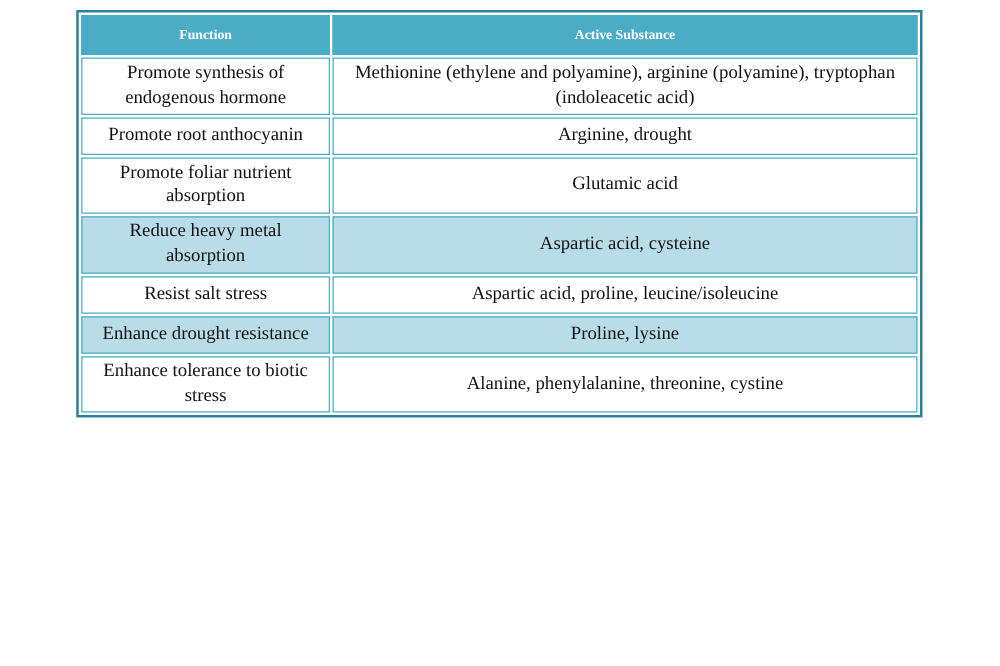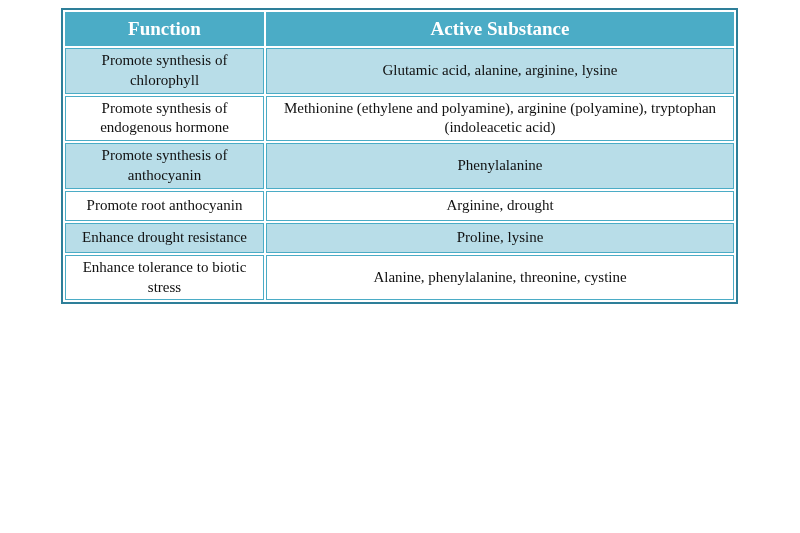--- a/index.html
+++ b/index.html
@@ -25,21 +25,21 @@
     border: 2px solid var(--outer-border, #2e7f99);
     background: #ffffff;
     table-layout: fixed;
   }
   table.amino-table col.func-col  { width: 199px; }
   table.amino-table col.subst-col { width: auto; }
   table.amino-table th {
     background: var(--header-bg, #4bacc6);
     color: var(--header-text, #ffffff);
     border: 1px solid var(--cell-border, #4bacc6);
-    font-size: 19px;
+    font-size: 11px;
     font-weight: bold;
     text-align: center;
     vertical-align: middle;
     padding: 5px 6px;
     height: 20px;
   }
   table.amino-table td {
     border: 1px solid var(--cell-border, #4bacc6);
     color: var(--body-text, #111111);
     font-size: 15px;
@@ -61,35 +61,39 @@
       <col class="func-col">
       <col class="subst-col">
     </colgroup>
     <thead>
       <tr>
         <th>Function</th>
         <th>Active Substance</th>
       </tr>
     </thead>
     <tbody id="table-body">
-        <tr class="band">
-          <td>Promote synthesis of chlorophyll</td>
-          <td>Glutamic acid, alanine, arginine, lysine</td>
-        </tr>
         <tr class="plain">
           <td>Promote synthesis of endogenous hormone</td>
           <td>Methionine (ethylene and polyamine), arginine (polyamine), tryptophan (indoleacetic acid)</td>
         </tr>
-        <tr class="band">
-          <td>Promote synthesis of anthocyanin</td>
-          <td>Phenylalanine</td>
-        </tr>
         <tr class="plain">
           <td>Promote root anthocyanin</td>
           <td>Arginine, drought</td>
+        </tr>
+        <tr class="plain">
+          <td>Promote foliar nutrient absorption</td>
+          <td>Glutamic acid</td>
+        </tr>
+        <tr class="band">
+          <td>Reduce heavy metal absorption</td>
+          <td>Aspartic acid, cysteine</td>
+        </tr>
+        <tr class="plain">
+          <td>Resist salt stress</td>
+          <td>Aspartic acid, proline, leucine/isoleucine</td>
         </tr>
         <tr class="band">
           <td>Enhance drought resistance</td>
           <td>Proline, lysine</td>
         </tr>
         <tr class="plain">
           <td>Enhance tolerance to biotic stress</td>
           <td>Alanine, phenylalanine, threonine, cystine</td>
         </tr>
       </tbody>

